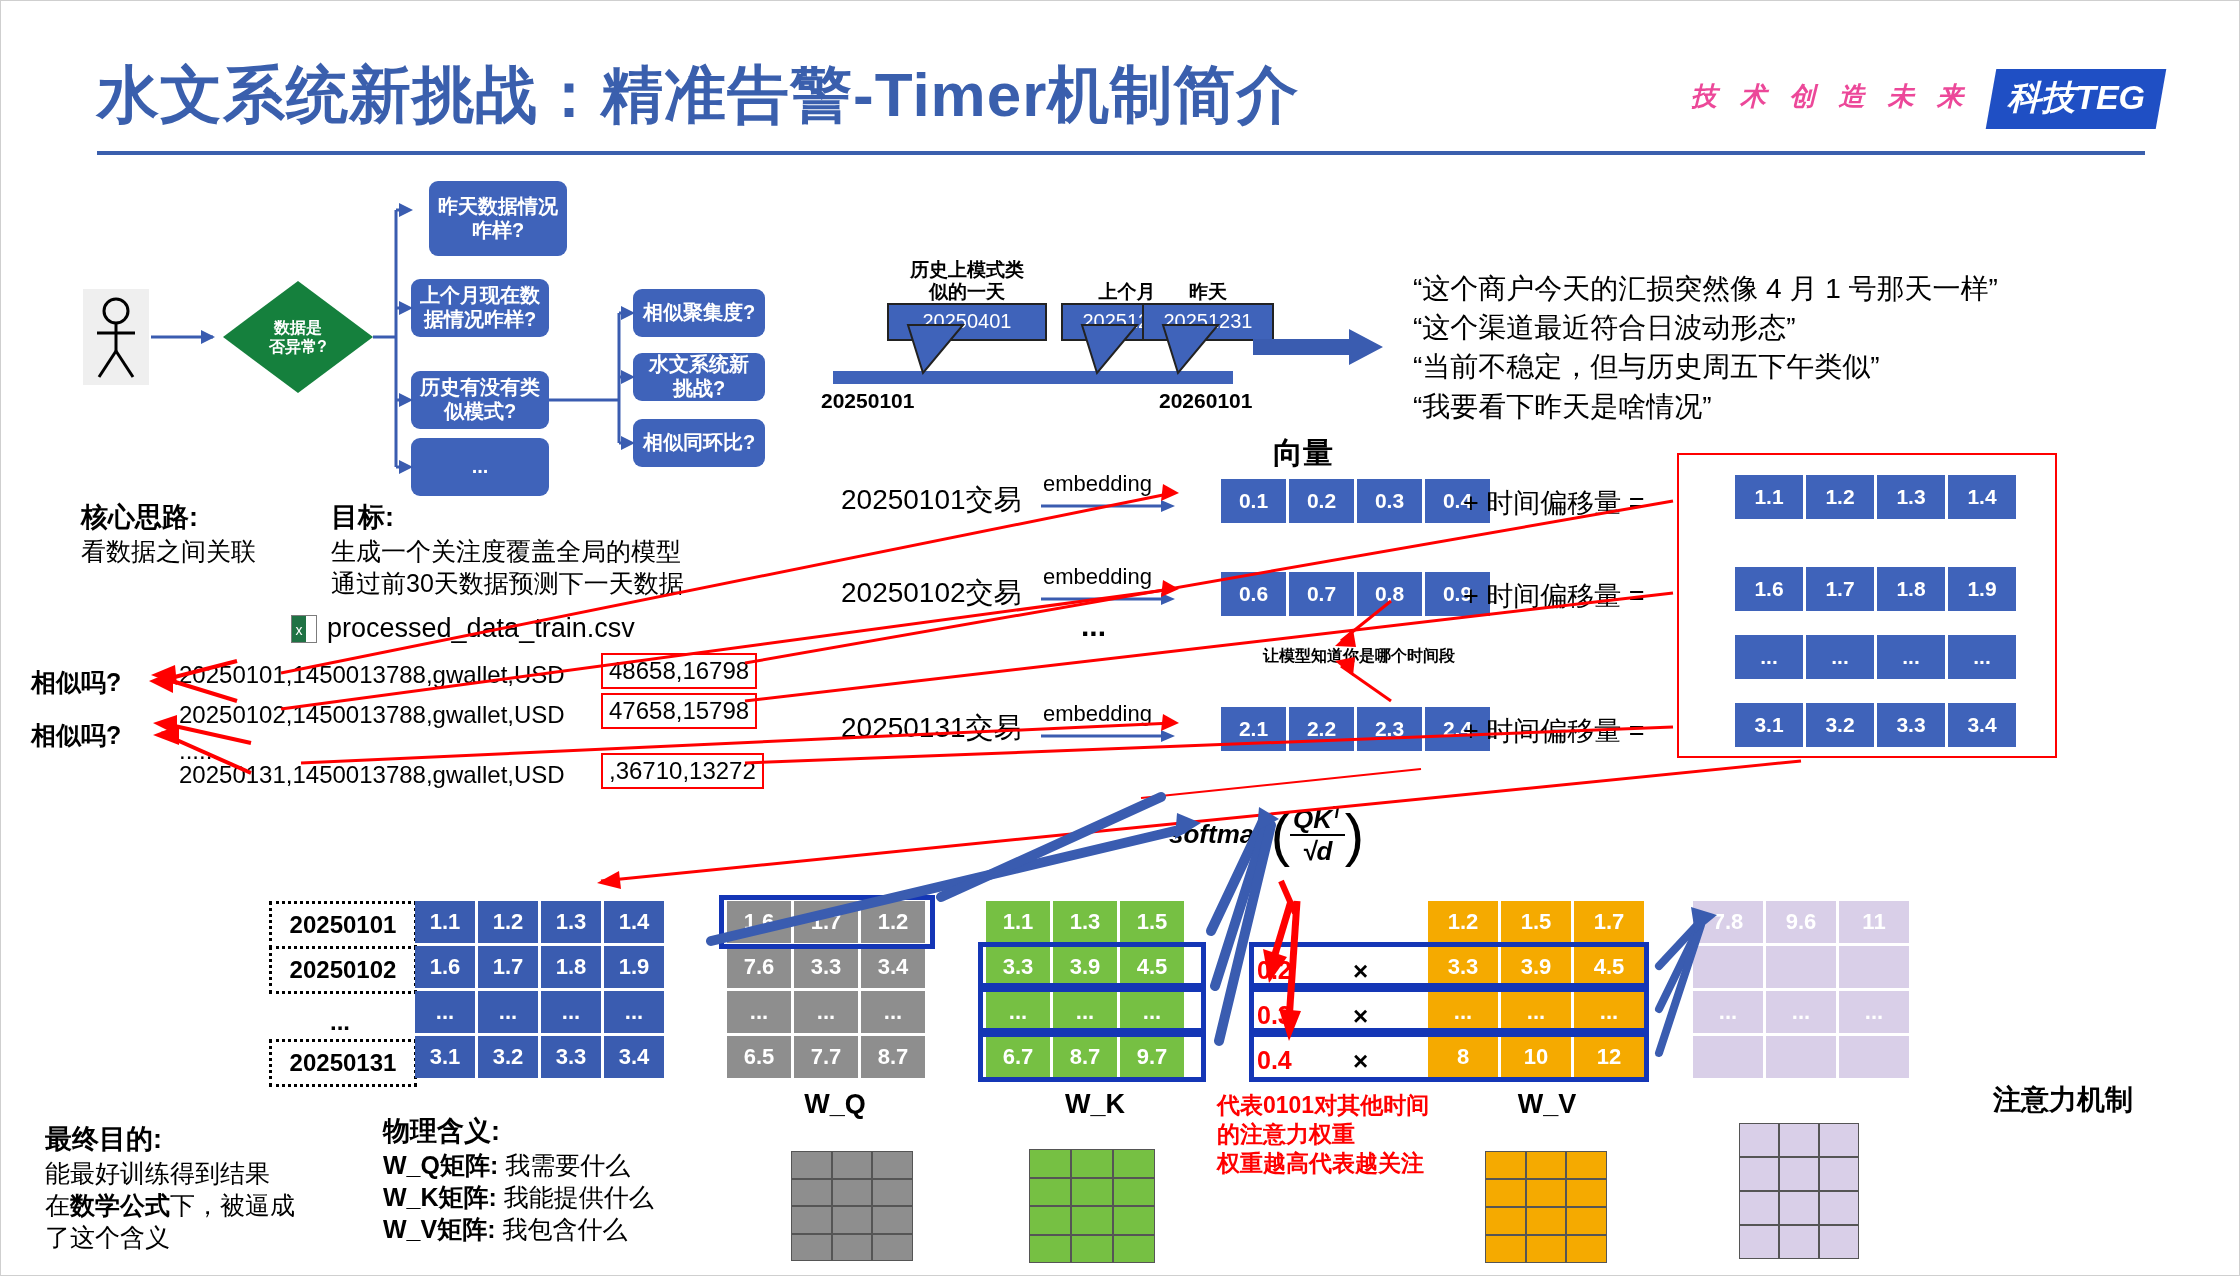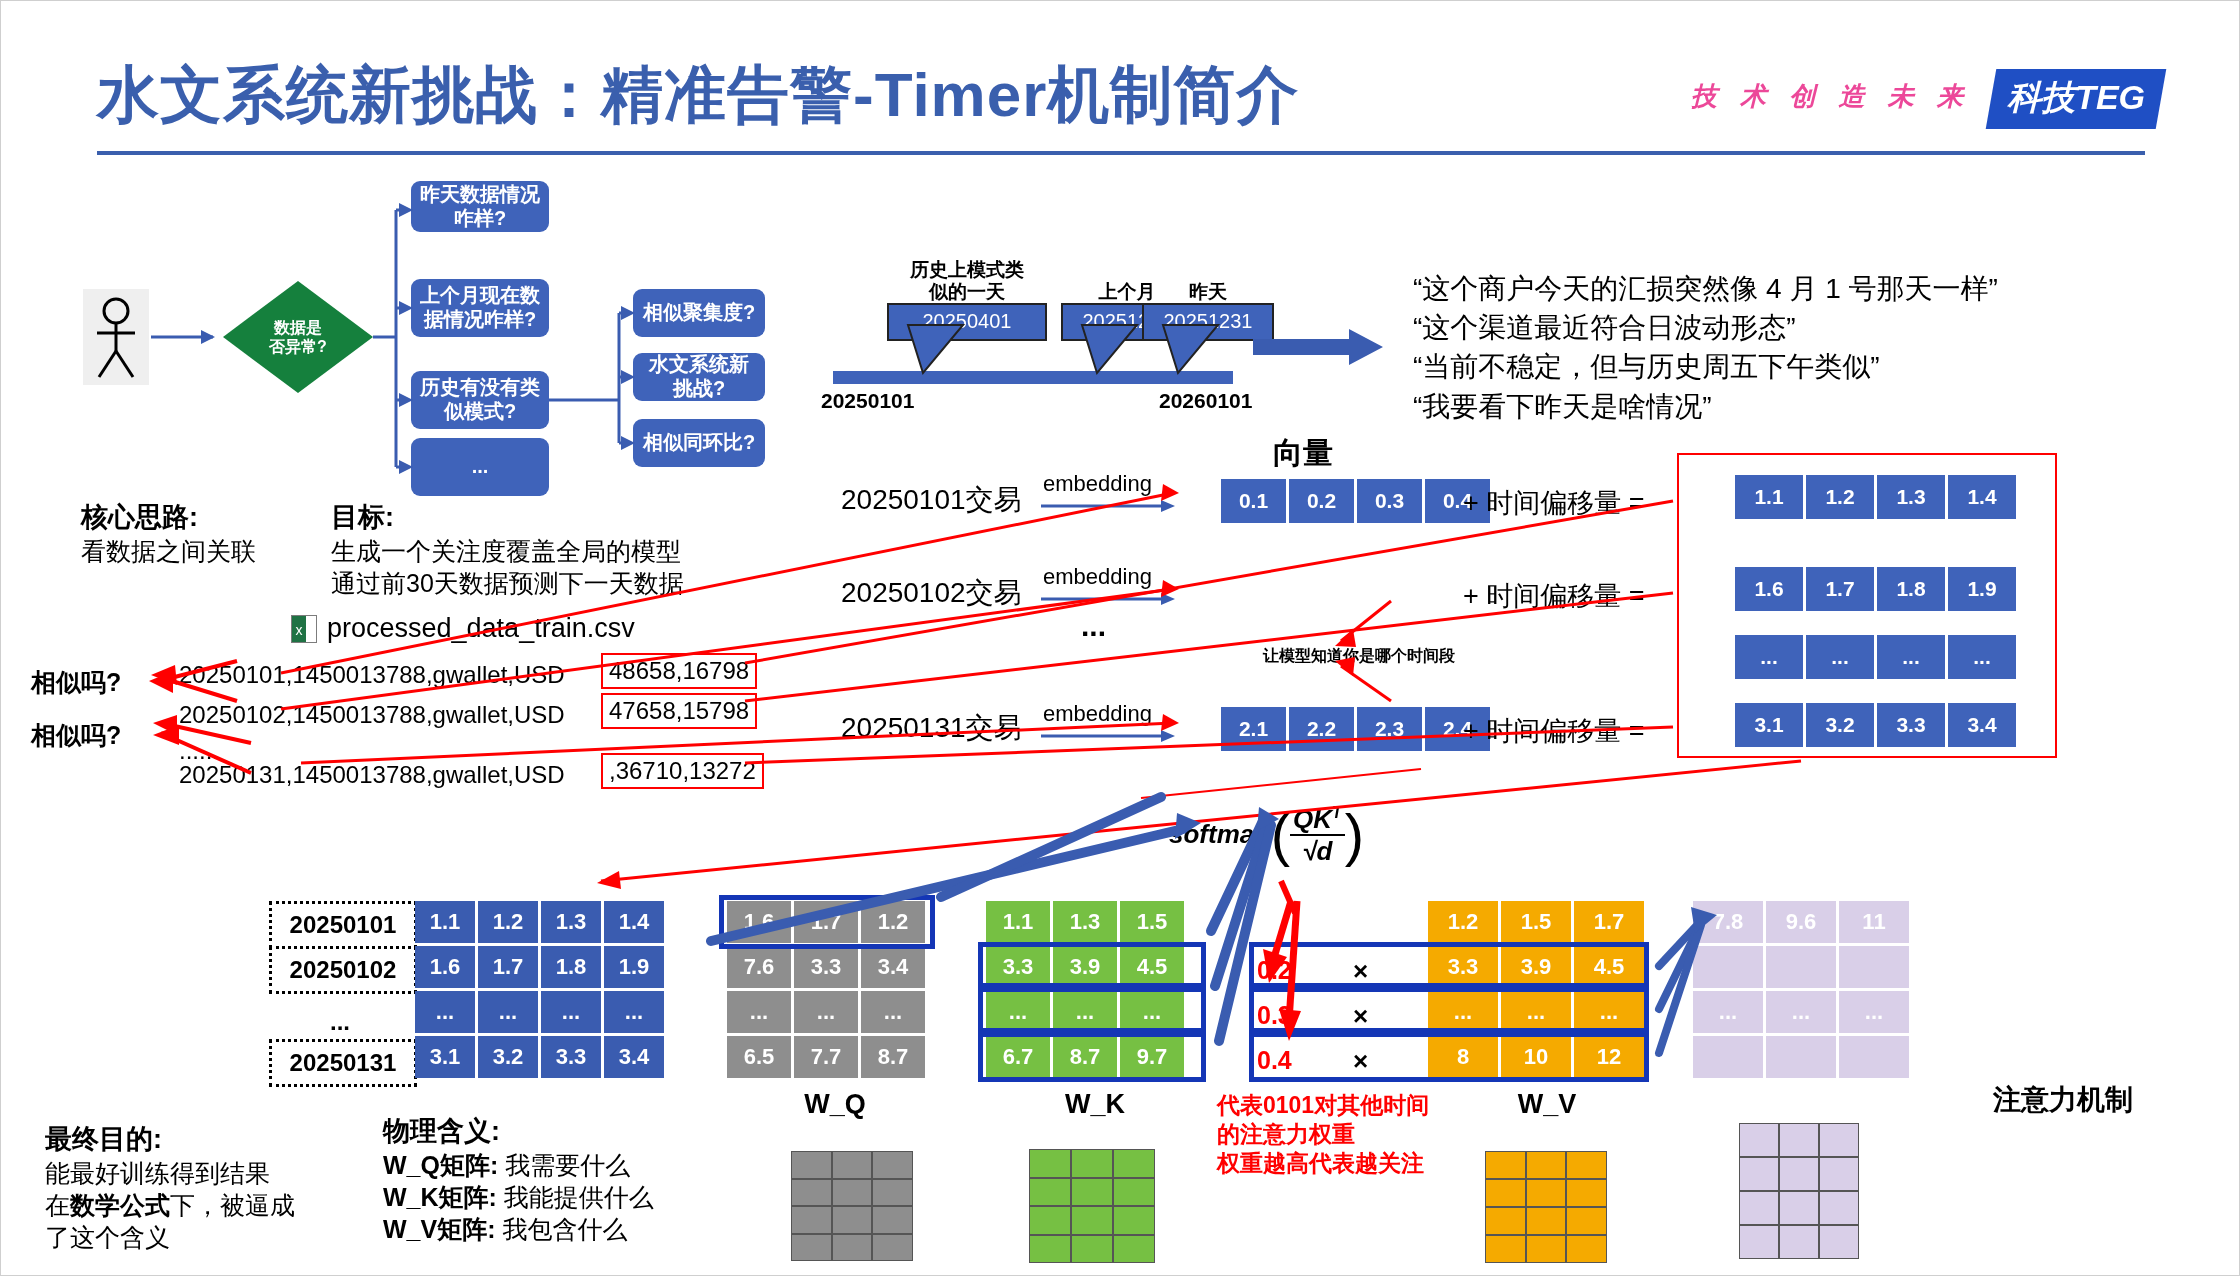--- a/index.html
+++ b/index.html
@@ -92,21 +92,21 @@
       <line x1="33" y1="34" x2="33" y2="62" stroke="#000" stroke-width="3"></line>
       <line x1="14" y1="44" x2="52" y2="44" stroke="#000" stroke-width="3"></line>
       <line x1="33" y1="62" x2="16" y2="88" stroke="#000" stroke-width="3"></line>
       <line x1="33" y1="62" x2="50" y2="88" stroke="#000" stroke-width="3"></line>
     </svg>
   </div>
   <div class="abs diamond" style="left:222px;top:280px;">
     数据是<br>否异常?
   </div>
 
-  <div class="abs fcbox" style="left:410px;top:180px;width:138px;height:51px;">
+  <div class="abs fcbox" style="left:428px;top:180px;width:138px;height:75px;">
     <span>昨天数据情况咋样?</span>
     </div>
   <div class="abs fcbox" style="left:410px;top:278px;width:138px;height:58px;">
     <span>上个月现在数据情况咋样?</span>
     </div>
   <div class="abs fcbox" style="left:410px;top:370px;width:138px;height:58px;">
     <span>历史有没有类似模式?</span>
     </div>
   <div class="abs fcbox" style="left:410px;top:437px;width:138px;height:58px;">
     <span>...</span>
@@ -212,20 +212,26 @@
   </div>
   <div class="abs eqtxt" style="left:1462px;top:484px;">+ 时间偏移量 =</div>
 
   <div class="abs" style="left:840px;top:573px;font-size:28px;color:#000;white-space:nowrap;">20250102交易</div>
   <div class="abs emb" style="left:1042px;top:563px;">embedding</div>
   <div class="abs" style="left:1040px;top:591px;">
     <svg width="134" height="14" viewBox="0 0 134 14">
         <line x1="0" y1="7" x2="120" y2="7" stroke="#3a5cb0" stroke-width="3"></line>
         <polygon points="120,1 134,7 120,13" fill="#3a5cb0"></polygon>
       </svg>
+  </div>
+  <div class="abs vecrow" style="left:1178px;top:571px;">
+    <div class="cellb" style="width:65px;height:44px;">0.6</div>
+    <div class="cellb" style="width:65px;height:44px;">0.7</div>
+    <div class="cellb" style="width:65px;height:44px;">0.8</div>
+    <div class="cellb" style="width:65px;height:44px;">0.9</div>
   </div>
   <div class="abs eqtxt" style="left:1462px;top:577px;">+ 时间偏移量 =</div>
 
   <div class="abs" style="left:1080px;top:608px;font-size:30px;font-weight:bold;color:#000;">...</div>
   <div class="abs" style="left:1262px;top:645px;font-size:16px;font-weight:bold;color:#000;white-space:nowrap;">让模型知道你是哪个时间段</div>
 
   <div class="abs" style="left:840px;top:708px;font-size:28px;color:#000;white-space:nowrap;">20250131交易</div>
   <div class="abs emb" style="left:1042px;top:700px;">embedding</div>
   <div class="abs" style="left:1040px;top:728px;">
     <svg width="134" height="14" viewBox="0 0 134 14">

